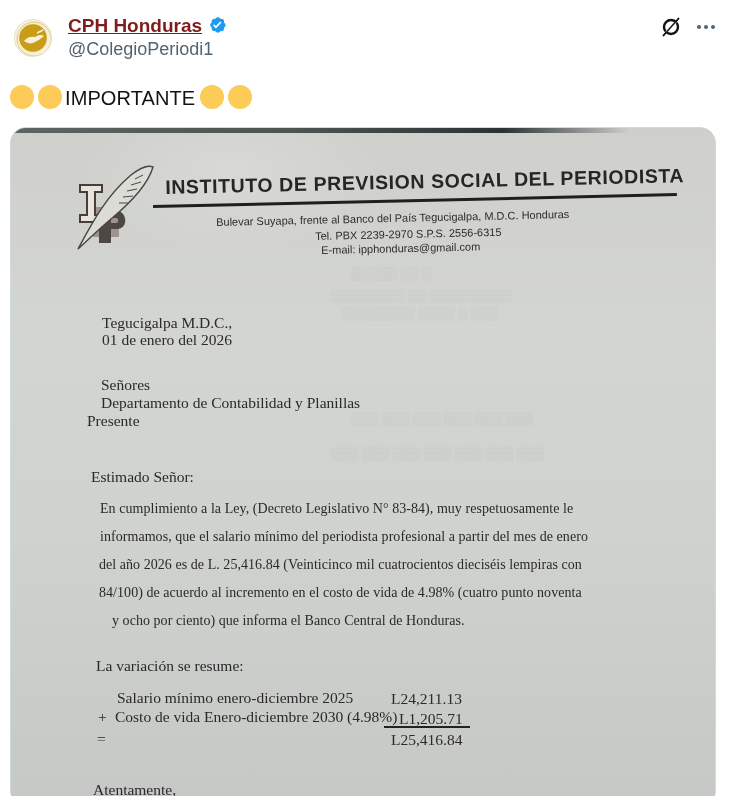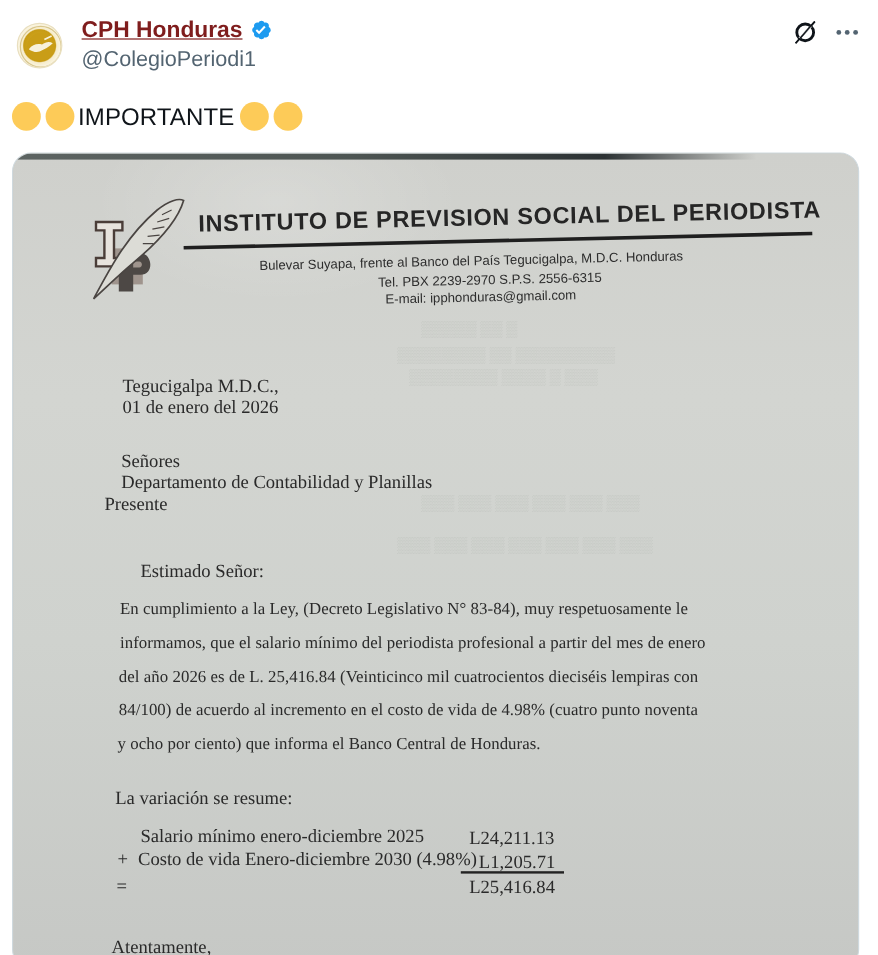--- a/index.html
+++ b/index.html
@@ -142,27 +142,27 @@
   <div class="org-email">E-mail: ipphonduras@gmail.com</div>
 
   <div class="letter">
     <div class="ltr" style="left:91px;top:186px;">Tegucigalpa M.D.C.,</div>
     <div class="ltr" style="left:91px;top:203px;">01 de enero del 2026</div>
 
     <div class="ltr" style="left:90px;top:248px;">Señores</div>
     <div class="ltr" style="left:90px;top:266px;">Departamento de Contabilidad y Planillas</div>
     <div class="ltr" style="left:76px;top:284px;">Presente</div>
 
-    <div class="ltr" style="left:106px;top:340px;">Estimado Señor:</div>
+    <div class="ltr" style="left:80px;top:340px;">Estimado Señor:</div>
 
     <div class="body-line" style="left:89px;top:373px;">En cumplimiento a la Ley, (Decreto Legislativo N° 83-84), muy respetuosamente le</div>
     <div class="body-line" style="left:89px;top:401px;">informamos, que el salario mínimo del periodista profesional a partir del mes de enero</div>
     <div class="body-line" style="left:88px;top:429px;">del año 2026 es de L. 25,416.84 (Veinticinco mil cuatrocientos dieciséis lempiras con</div>
     <div class="body-line" style="left:88px;top:457px;">84/100) de acuerdo al incremento en el costo de vida de 4.98% (cuatro punto noventa</div>
-    <div class="body-line" style="left:87px;top:485px;">y ocho por ciento) que informa el Banco Central de Honduras.</div>
+    <div class="body-line" style="left:101px;top:485px;">y ocho por ciento) que informa el Banco Central de Honduras.</div>
 
     <div class="ltr" style="left:85px;top:529px;text-align:right;">La variación se resume:</div>
 
     <div class="summary-label" style="left:106px;top:561px;">Salario mínimo enero-diciembre 2025</div>
     <div class="summary-amount" style="left:380px;top:562px;">L24,211.13</div>
 
     <div class="summary-op" style="left:87px;top:580px;">+</div>
     <div class="summary-label" style="left:104px;top:580px;">Costo de vida Enero-diciembre 2030 (4.98%)</div>
     <div class="summary-amount" style="left:388px;top:582px;">L1,205.71</div>
     <div class="summary-rule"></div>

